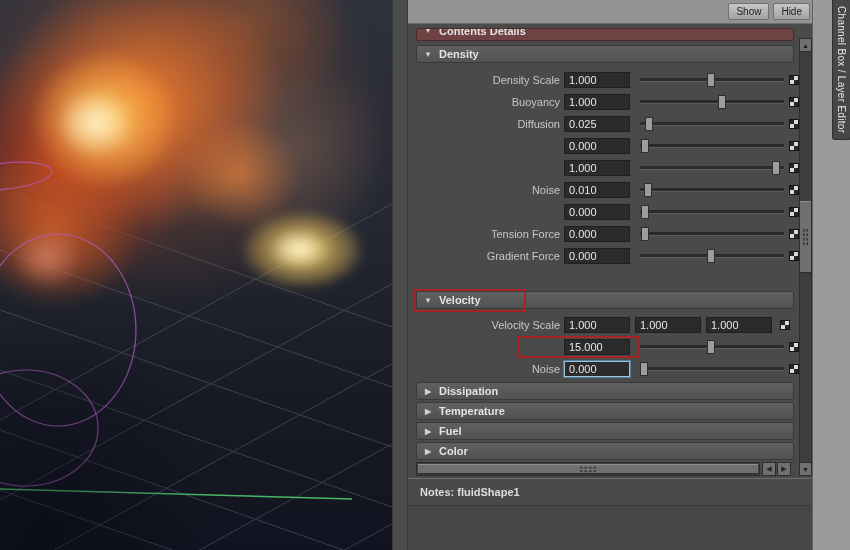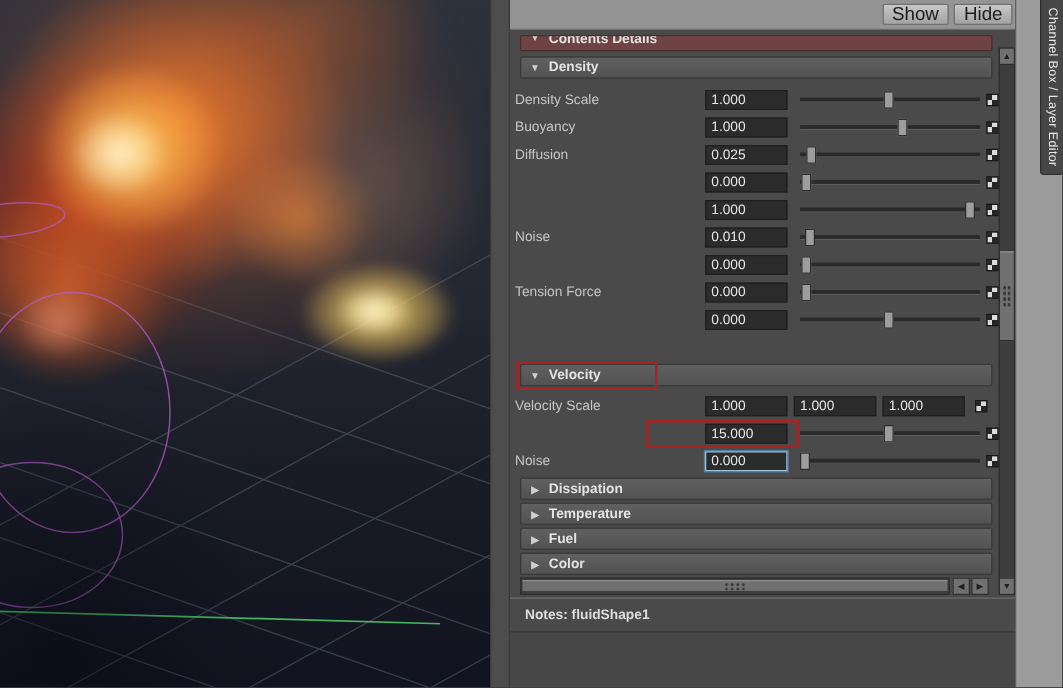--- a/index.html
+++ b/index.html
@@ -18,39 +18,39 @@
 
   
   .divider{position:absolute;left:392px;top:0;width:16px;height:550px;background:#4d4d4d;
     border-left:1px solid #3a3a3a;border-right:1px solid #3a3a3a}
 
   
   .attr-panel{position:absolute;left:408px;top:0;width:404px;height:550px;background:#4a4a4a}
   .topbar{position:absolute;left:0;top:0;width:100%;height:24px;background:#949494;
     border-bottom:1px solid #6d6d6d;display:flex;justify-content:flex-end;align-items:center;
     gap:4px;padding:0 2px}
-  .tb-btn{height:17px;padding:0 7px;font-size:15px;color:#1d1d1d;
+  .tb-btn{height:17px;padding:0 7px;font-size:10px;color:#1d1d1d;
     background:linear-gradient(#c8c8c8,#a2a2a2);border:1px solid #707070;border-radius:2px;
     font-family:inherit;line-height:14px}
 
   .scroll-area{position:absolute;left:0;top:24px;width:391px;height:454px;background:#4a4a4a}
 
   .sec-header{position:absolute;left:8px;width:378px;height:18px;
     background:linear-gradient(#606060,#525252);border:1px solid #393939;border-radius:2px;
     display:flex;align-items:center;gap:6px;padding-left:6px;color:#e3e3e3;font-size:11px;
     font-weight:bold}
   .sec-header--flow{position:relative;left:0;width:100%;margin-bottom:2px}
   .tri{font-size:8px;color:#cfcfcf;width:10px;text-align:center;flex:0 0 auto}
   .clipped{top:4px;height:13px;overflow:hidden;background:#6f4343;border-color:#4a2c2c}
   .clipped .inner{display:flex;align-items:center;gap:6px;height:18px;margin-top:-8px}
 
   .hdr-density{top:21px}
   .rows{position:absolute;left:0;top:45px;width:391px}
   .prow{position:relative;height:22px}
-  .prow .lbl{position:absolute;left:4px;top:0;width:148px;line-height:22px;
+  .prow .lbl{position:absolute;left:4px;top:0;width:148px;line-height:22px;text-align:right;
     color:#c6c6c6;font-size:11px;white-space:nowrap}
   .prow input{position:absolute;left:156px;top:3px;width:66px;height:16px;background:#2b2b2b;
     border:1px solid #1f1f1f;color:#e8e8e8;font-size:11px;font-family:inherit;padding:0 4px}
   .prow input.focused{border:1px solid #9cc3de;box-shadow:0 0 0 1px #557e9b}
   .track{position:absolute;left:232px;top:9px;width:144px;height:4px;background:#2a2a2a;
     border-bottom:1px solid #5e5e5e;border-radius:1px}
   .handle{position:absolute;top:-5px;width:8px;height:14px;background:#9d9d9d;
     border:1px solid #2e2e2e}
   .mapbtn{position:absolute;left:381px;top:6px;width:10px;height:10px;border:1px solid #151515;
     background:conic-gradient(#dadada 0 25%,#262626 0 50%,#dadada 0 75%,#262626 0)}
@@ -234,20 +234,21 @@
   </div>
           <div class="prow">
     <span class="lbl">Tension Force</span>
     <input value="0.000" style="">
     <span class="track">
       <span class="handle" style="left: 1px;"></span>
     </span>
     <span class="mapbtn"></span>
   </div>
           <div class="prow">
+    <span class="lbl">Gradient Force</span>
     <input value="0.000" style="">
     <span class="track">
       <span class="handle" style="left: 67px;"></span>
     </span>
     <span class="mapbtn"></span>
   </div>
         </div>
 
       <div class="sec-header hdr-velocity">
         <span class="tri">▼</span>

